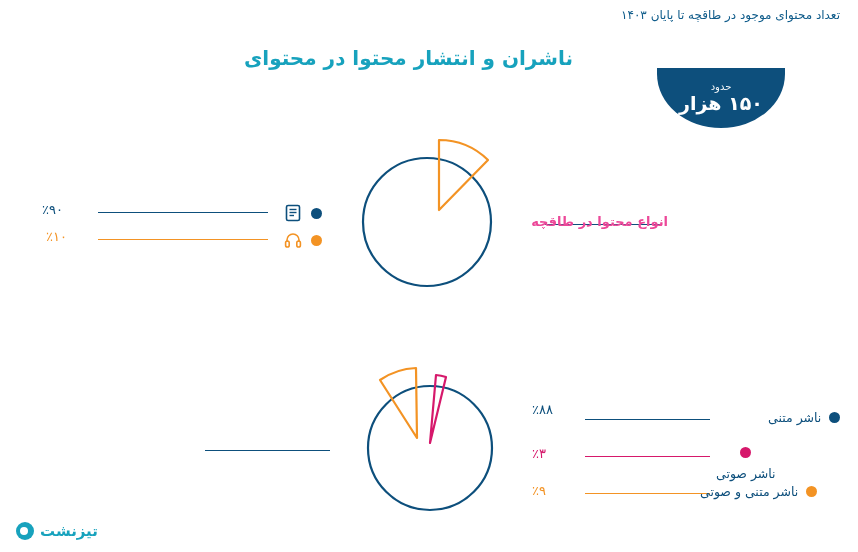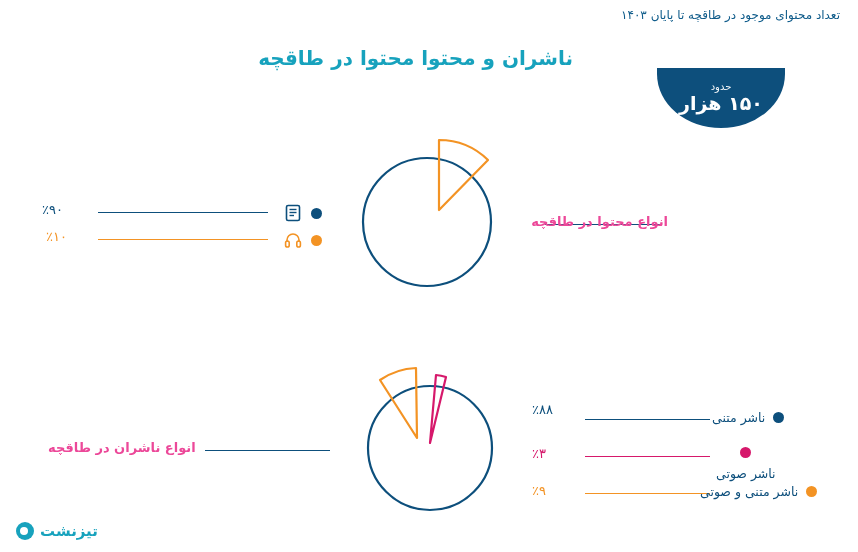--- a/index.html
+++ b/index.html
@@ -81,21 +81,21 @@
     width:8px;height:8px;border-radius:50%;background:#ffffff;
   }
   .brand-name{font-size:15px;font-weight:bold;color:#17a2bd;}
 </style>
 </head>
 <body>
 
 <div class="stage">
 
   <div class="header-note">تعداد محتوای موجود در طاقچه تا پایان ۱۴۰۳</div>
-  <div class="main-title">ناشران و محتوا محتوا در طاقچه</div>
+  <div class="main-title">ناشران و انتشار محتوا در محتوای</div>
 
   <div class="badge">
     <span class="b1">حدود</span>
     <span class="b2">۱۵۰ هزار</span>
   </div>
 
   <div class="pie-wrap" style="top:118px;left:345px;width:200px;height:200px;">
     <svg width="200" height="200" viewBox="0 0 200 200" aria-hidden="true">
 
       <circle cx="82" cy="104" r="64" fill="none" stroke="#0d4f7c" stroke-width="2.2"></circle>
@@ -139,25 +139,24 @@
 
       <circle cx="100" cy="118" r="62" fill="none" stroke="#0d4f7c" stroke-width="2.2"></circle>
 
       <path d="M 97 116 L 103 48 A 68 68 0 0 1 113 50 Z" transform="translate(3,-3)" fill="none" stroke="#d6186b" stroke-width="2.2" stroke-linejoin="round"></path>
 
       <path d="M 97 116 L 60 58 A 68 68 0 0 1 96 46 Z" transform="translate(-10,-8)" fill="none" stroke="#f39324" stroke-width="2.2" stroke-linejoin="round"></path>
     </svg>
   </div>
 
   <div class="lead" style="top:450px;left:205px;width:125px;"></div>
-  <div class="lead-label" style="top:440px;left:48px;">انواع ناشران در طاقچه</div>
 
   <div class="lead" style="top:419px;left:585px;width:125px;"></div>
   <div class="pct" style="top:402px;left:532px;color:#0d4f7c;">٪۸۸</div>
-  <div class="legend-row" style="top:410px;left:712px;">
+  <div class="legend-row" style="top:410px;left:768px;">
     <span class="dot" style="background:#0d4f7c;"></span>
     <span class="legend-text">ناشر متنی</span>
   </div>
 
   <div class="lead pink" style="top:456px;left:585px;width:125px;"></div>
   <div class="pct" style="top:446px;left:532px;color:#d6186b;">٪۳</div>
   <div class="legend-row" style="top:447px;left:716px;flex-direction:column;">
     <span class="dot" style="background:#d6186b;"></span>
     <span class="legend-text">ناشر صوتی</span>
   </div>

